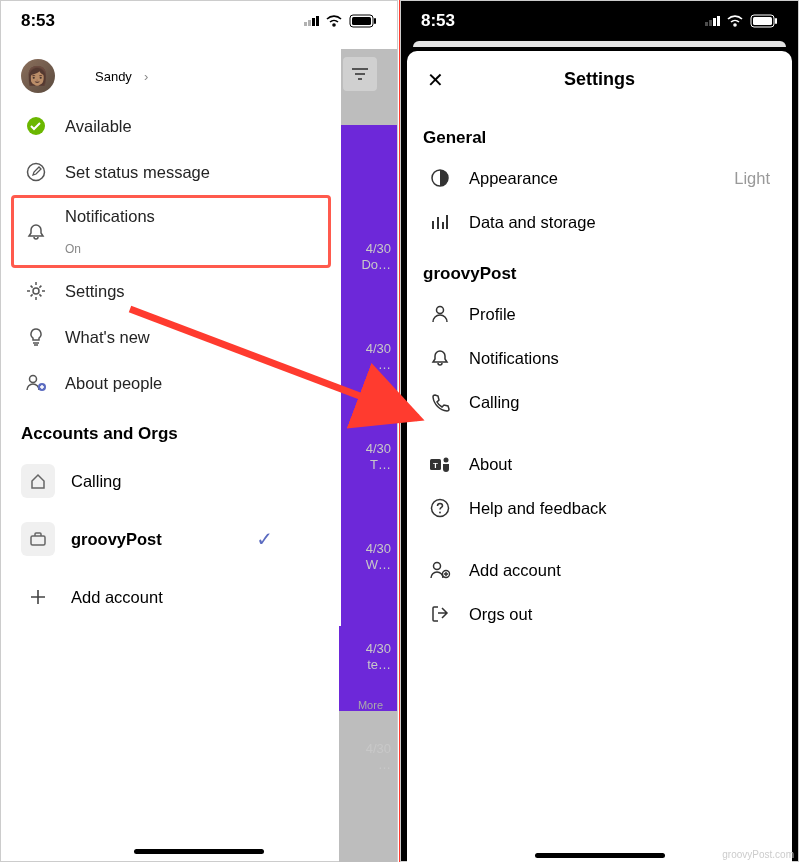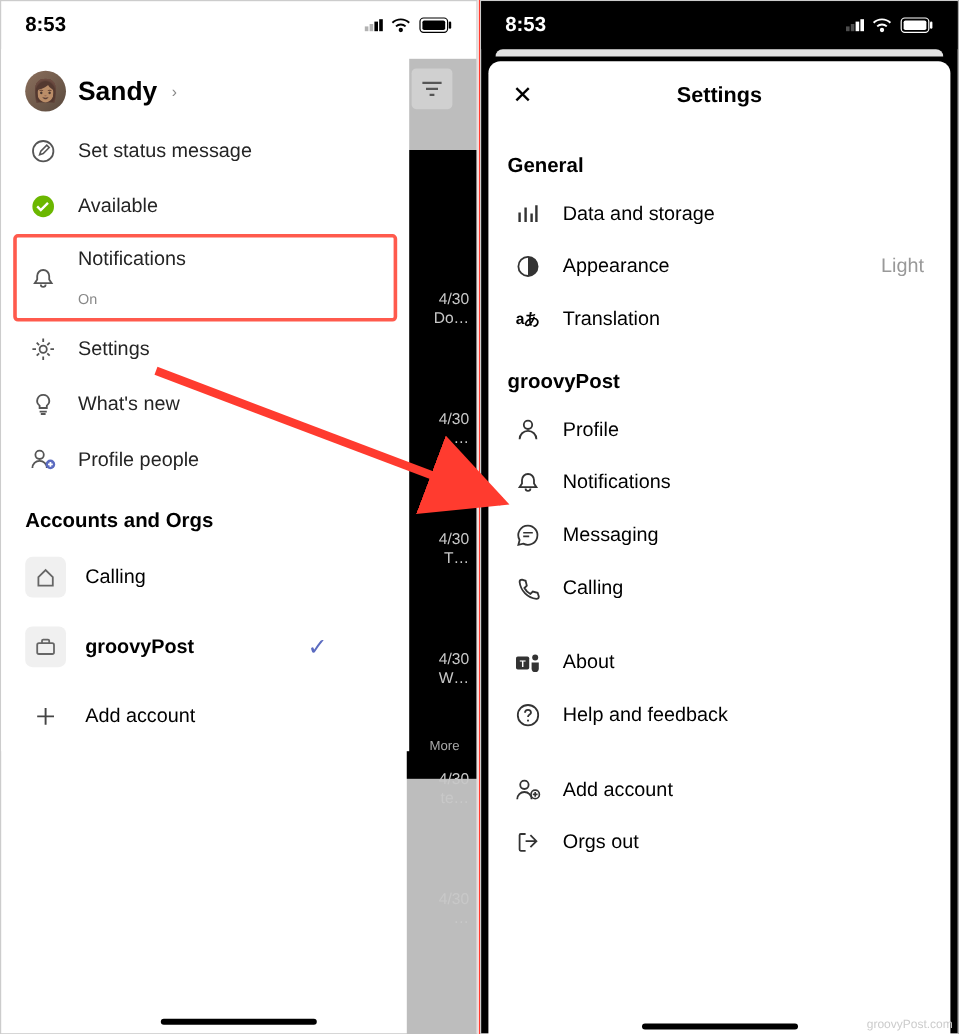--- a/index.html
+++ b/index.html
@@ -15,33 +15,33 @@
 .signal span { width: 3px; background: currentColor; display: inline-block; }
 .signal span:nth-child(1){height:4px;opacity:.3}
 .signal span:nth-child(2){height:6px;opacity:.3}
 .signal span:nth-child(3){height:8px}
 .signal span:nth-child(4){height:10px}
 .wifi-icon, .battery-icon { width: 20px; height: 14px; }
 .battery-icon { width: 28px; }
 .left-content { padding: 0; }
 .profile-row { display: flex; align-items: center; gap: 10px; padding: 18px 20px 10px; }
 .avatar { width: 34px; height: 34px; border-radius: 50%; background: linear-gradient(135deg, #8b6f5c, #5a4a3e); display:flex; align-items:center; justify-content:center; font-size:18px; }
-.profile-name { font-weight: 700; font-size: 22px; }
+.profile-name { font-weight: 400; font-size: 13px; margin-left: 30px; }
 .chev { color: #888; font-size: 13px; margin-left:2px;}
 .menu-item { display: flex; align-items: center; gap: 18px; padding: 12px 24px; font-size: 16.5px; color: #242424; cursor: pointer; }
 .menu-item.highlighted { border: 3px solid #ff5a4d; border-radius: 4px; margin: 0 10px; padding: 9px 11px; }
 .icon { width: 22px; height: 22px; display: flex; align-items: center; justify-content: center; flex-shrink: 0; }
 .sub { font-size: 12px; color: #888; margin-top: 16px; }
 .section-h { font-weight: 700; font-size: 17px; padding: 18px 20px 8px; }
 .account-row { display: flex; align-items: center; gap: 16px; padding: 12px 20px; font-size: 16.5px; }
 .account-icon { width: 34px; height: 34px; border-radius: 6px; background: #f0f0f0; display: flex; align-items: center; justify-content: center; }
 .check { color: #5b6bc0; font-size: 20px; margin-left: auto; margin-right: 48px; }
 .filter-btn { position: absolute; right: 20px; top: 56px; width: 34px; height: 34px; background:#d0d0d0; border-radius:4px; display:flex; align-items:center; justify-content:center;}
 .gray-bg { position: absolute; right: 0; top: 48px; width: 58px; height: 814px; background: #bdbdbd; }
-.gray-bg-dark { position: absolute; right: 0; top: 124px; width: 58px; height: 524px; background: #000000; }
+.gray-bg-dark { position: absolute; right: 0; top: 124px; width: 58px; height: 586px; background: #6d28d9; }
 .gray-snip { color: #c8c8c8; font-size: 13px; position: absolute; right: 6px; }
 .sheet { background: #fff; border-radius: 10px 10px 0 0; margin: 4px 6px 0; height: 814px; padding: 0; position: relative; }
 .sheet-header { display: flex; align-items: center; justify-content: center; padding: 18px 20px; position: relative; }
 .sheet-title { font-weight: 600; font-size: 18px; }
 .close-x { position: absolute; left: 20px; font-size: 20px; cursor: pointer; }
 .sect { font-weight: 700; font-size: 17px; padding: 20px 16px 8px; }
 .s-item { display: flex; align-items: center; gap: 18px; padding: 11px 22px; font-size: 16.5px; cursor: pointer; }
 .s-value { margin-left: auto; color: #999; font-size: 16.5px; }
 .home-ind { position: absolute; bottom: 7px; left: 50%; transform: translateX(-50%); width: 130px; height: 5px; background: #000; border-radius: 3px; }
 .home-ind.light { background: #000; }
@@ -60,21 +60,21 @@
     <span class="gray-snip" style="top:216px">4/30</span>
     <span class="gray-snip" style="top:232px">…</span>
     <span class="gray-snip" style="top:316px">4/30</span>
     <span class="gray-snip" style="top:332px">T…</span>
     <span class="gray-snip" style="top:416px">4/30</span>
     <span class="gray-snip" style="top:432px">W…</span>
     <span class="gray-snip" style="top:516px">4/30</span>
     <span class="gray-snip" style="top:532px">te…</span>
     <span class="gray-snip" style="top:616px">4/30</span>
     <span class="gray-snip" style="top:632px">…</span>
-    <span class="gray-snip" style="bottom:21px;right:14px;color:#aaa;font-size:11px">More</span>
+    <span class="gray-snip" style="bottom:0;right:14px;color:#aaa;font-size:11px">More</span>
   </div>
   <div class="filter-btn">
     <svg width="16" height="12" viewBox="0 0 16 12">
         <path d="M0 1h16M3 6h10M6 11h4" stroke="#555" stroke-width="1.8"></path>
       </svg>
   </div>
 
   <div class="status-bar">
     <span>8:53</span>
     <span class="status-icons">
@@ -97,35 +97,35 @@
 
   <div class="left-content" style="position:relative;background:#fff;width:340px;">
     <div class="profile-row">
       <div class="avatar">👩🏽</div>
       <span class="profile-name">Sandy</span>
       <span class="chev">›</span>
     </div>
 
     <div class="menu-item">
       <span class="icon">
-          <svg width="20" height="20" viewBox="0 0 20 20">
-            <circle cx="10" cy="10" r="8.5" fill="none" stroke="#555" stroke-width="1.5"></circle>
-            <path d="M7 13l1-3 5-5 2 2-5 5-3 1z" fill="none" stroke="#555" stroke-width="1.3"></path>
-          </svg>
-        </span>
-      <span>Set status message</span>
-    </div>
-    <div class="menu-item">
-      <span class="icon">
           <svg width="20" height="20">
             <circle cx="10" cy="10" r="9" fill="#6bb700"></circle>
             <path d="M5 10l3 3 6-6" stroke="#fff" stroke-width="2" fill="none"></path>
           </svg>
         </span>
       <span>Available</span>
+    </div>
+    <div class="menu-item">
+      <span class="icon">
+          <svg width="20" height="20" viewBox="0 0 20 20">
+            <circle cx="10" cy="10" r="8.5" fill="none" stroke="#555" stroke-width="1.5"></circle>
+            <path d="M7 13l1-3 5-5 2 2-5 5-3 1z" fill="none" stroke="#555" stroke-width="1.3"></path>
+          </svg>
+        </span>
+      <span>Set status message</span>
     </div>
     <div class="menu-item highlighted">
       <span class="icon">
           <svg width="20" height="20" viewBox="0 0 20 20">
             <path d="M10 3a5 5 0 00-5 5v3l-2 3h14l-2-3V8a5 5 0 00-5-5zm-2 12a2 2 0 004 0" fill="none" stroke="#555" stroke-width="1.5"></path>
           </svg>
         </span>
       <div>
         <div>Notifications</div>
         <div class="sub">On</div>
@@ -150,21 +150,21 @@
     </div>
     <div class="menu-item">
       <span class="icon">
           <svg width="22" height="20" viewBox="0 0 22 20">
             <circle cx="8" cy="6" r="3.5" fill="none" stroke="#555" stroke-width="1.5"></circle>
             <path d="M2 17a6 6 0 0112 0" fill="none" stroke="#555" stroke-width="1.5"></path>
             <circle cx="17" cy="14" r="4" fill="#5b6bc0"></circle>
             <path d="M17 12v4m-2-2h4" stroke="#fff" stroke-width="1.5"></path>
           </svg>
         </span>
-      <span>Profile people</span>
+      <span>About people</span>
     </div>
 
     <div class="section-h">Accounts and Orgs</div>
     <div class="account-row">
       <div class="account-icon">
           <svg width="18" height="18" viewBox="0 0 18 18">
             <path d="M3 9l6-6 6 6v7H3z" fill="none" stroke="#666" stroke-width="1.5"></path>
           </svg>
         </div>
       <span>Calling</span>
@@ -217,66 +217,53 @@
   <div class="sheet">
     <div class="sheet-header">
       <span class="close-x">✕</span>
       <span class="sheet-title">Settings</span>
     </div>
 
     <div class="sect">General</div>
     <div class="s-item">
       <span class="icon">
           <svg width="20" height="20" viewBox="0 0 20 20">
-            <path d="M3 17V9m5 8V5m5 12v-7m4 7V3" stroke="#333" stroke-width="2"></path>
-          </svg>
-        </span>
-      <span>Data and storage</span>
-    </div>
-    <div class="s-item">
-      <span class="icon">
-          <svg width="20" height="20" viewBox="0 0 20 20">
             <circle cx="10" cy="10" r="8" fill="none" stroke="#333" stroke-width="1.5"></circle>
             <path d="M10 2a8 8 0 010 16z" fill="#333"></path>
           </svg>
         </span>
       <span>Appearance</span>
       <span class="s-value">Light</span>
     </div>
     <div class="s-item">
-      <span class="icon" style="font-size:13px;font-weight:600">aあ</span>
-      <span>Translation</span>
+      <span class="icon">
+          <svg width="20" height="20" viewBox="0 0 20 20">
+            <path d="M3 17V9m5 8V5m5 12v-7m4 7V3" stroke="#333" stroke-width="2"></path>
+          </svg>
+        </span>
+      <span>Data and storage</span>
     </div>
 
     <div class="sect">groovyPost</div>
     <div class="s-item">
       <span class="icon">
           <svg width="20" height="20" viewBox="0 0 20 20">
             <circle cx="10" cy="6" r="3.5" fill="none" stroke="#333" stroke-width="1.5"></circle>
             <path d="M3 18a7 7 0 0114 0" fill="none" stroke="#333" stroke-width="1.5"></path>
           </svg>
         </span>
       <span>Profile</span>
     </div>
     <div class="s-item">
       <span class="icon">
           <svg width="20" height="20" viewBox="0 0 20 20">
             <path d="M10 3a5 5 0 00-5 5v3l-2 3h14l-2-3V8a5 5 0 00-5-5zm-2 12a2 2 0 004 0" fill="none" stroke="#333" stroke-width="1.5"></path>
           </svg>
         </span>
       <span>Notifications</span>
-    </div>
-    <div class="s-item">
-      <span class="icon">
-          <svg width="20" height="20" viewBox="0 0 20 20">
-            <path d="M10 2a8 8 0 00-7 12l-1 4 4-1a8 8 0 104-15z" fill="none" stroke="#333" stroke-width="1.5"></path>
-            <path d="M6 8h8M6 11h5" stroke="#333" stroke-width="1.3"></path>
-          </svg>
-        </span>
-      <span>Messaging</span>
     </div>
     <div class="s-item">
       <span class="icon">
           <svg width="20" height="20" viewBox="0 0 20 20">
             <path d="M5 3l3 1 1 4-2 2a12 12 0 005 5l2-2 4 1 1 3a2 2 0 01-2 2A16 16 0 013 5a2 2 0 012-2z" fill="none" stroke="#333" stroke-width="1.5"></path>
           </svg>
         </span>
       <span>Calling</span>
     </div>
 

